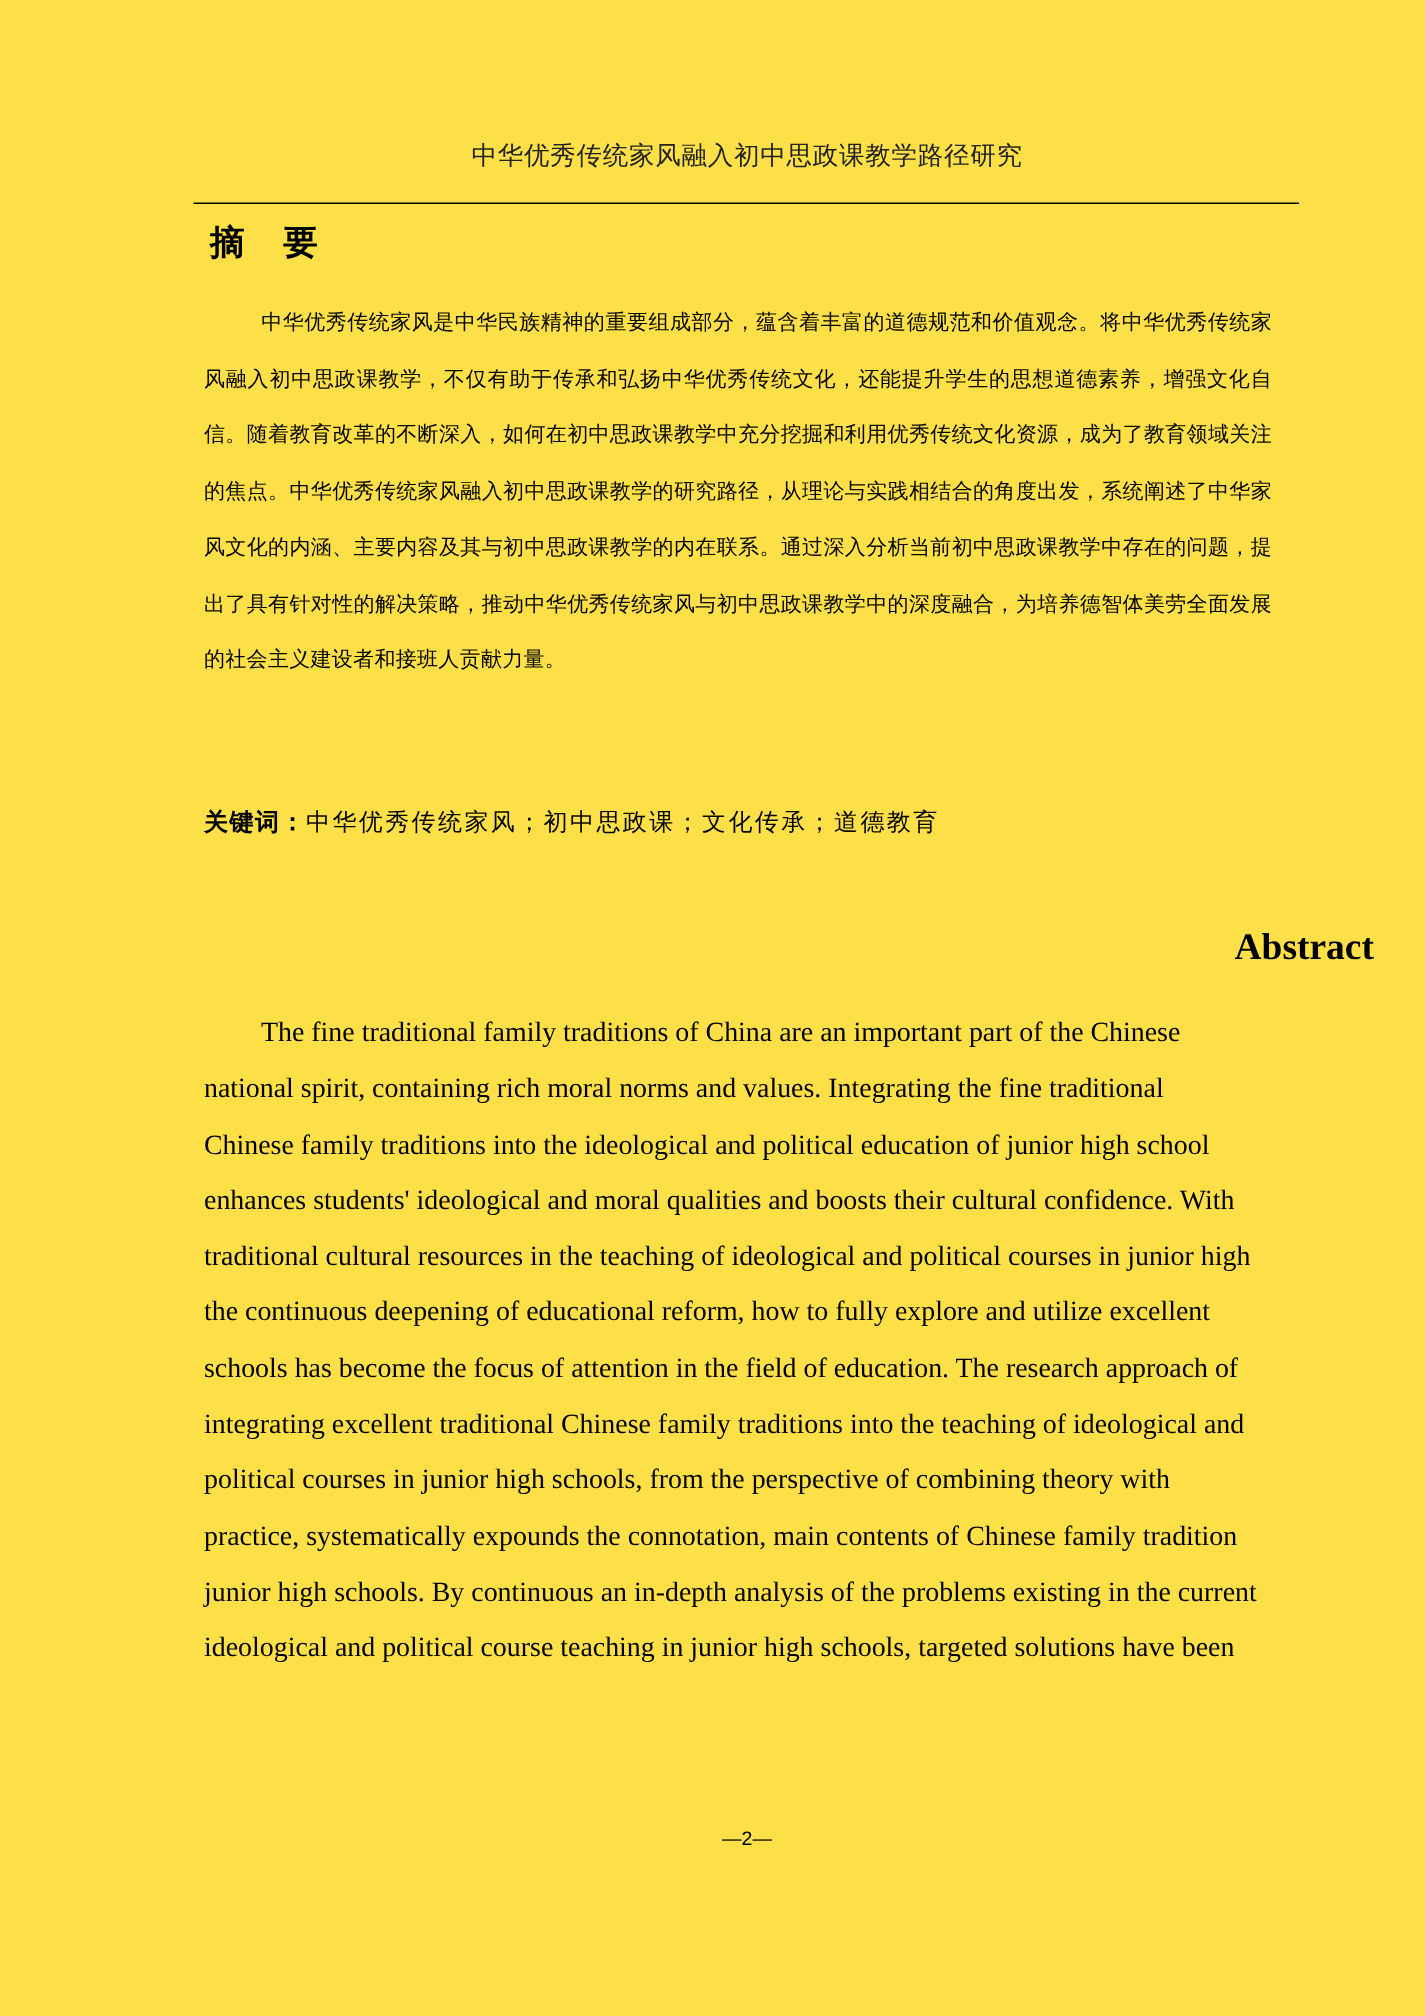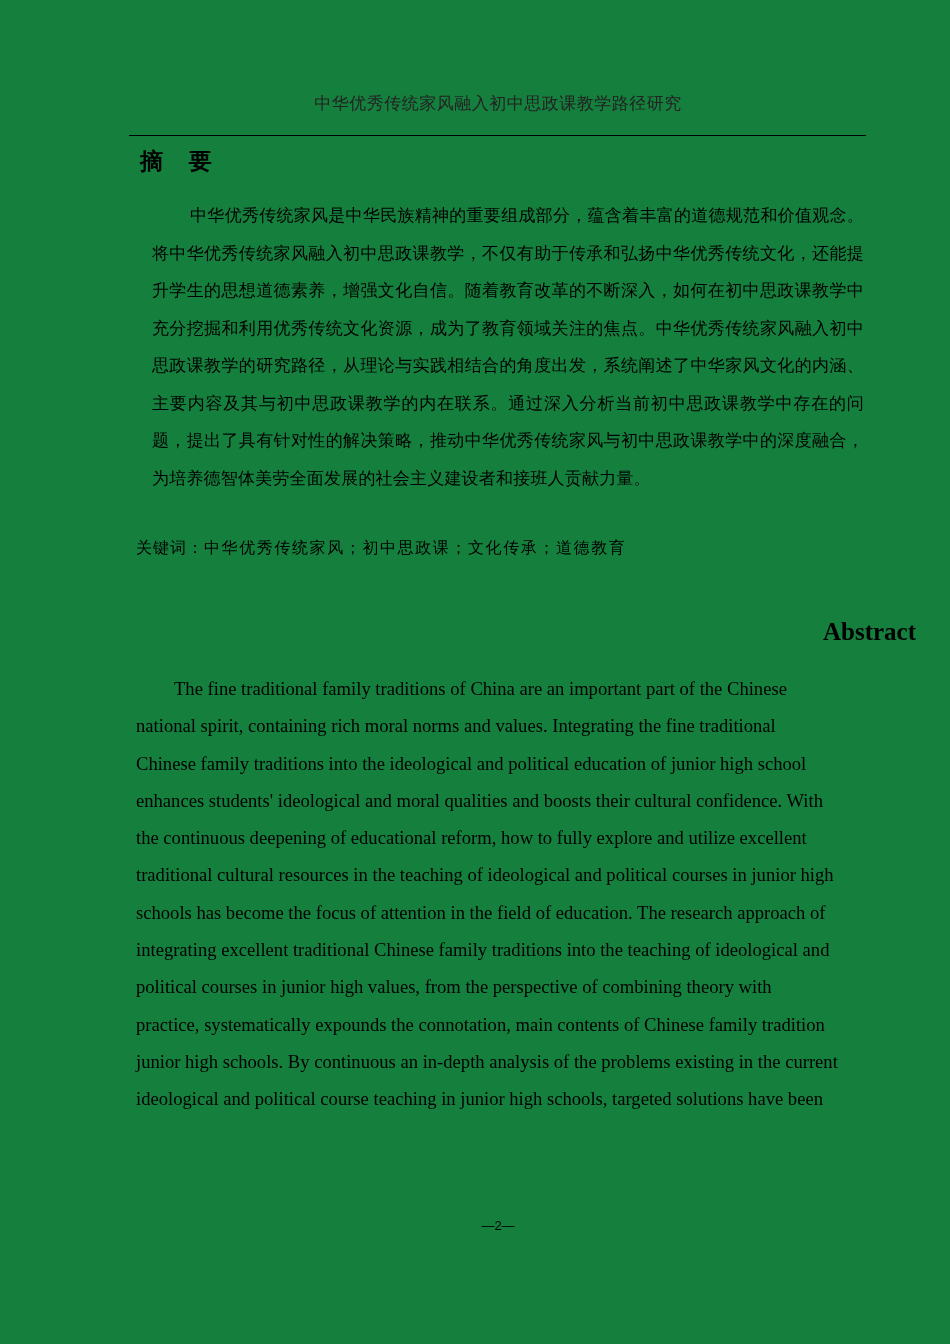--- a/index.html
+++ b/index.html
@@ -1,42 +1,42 @@
 <!DOCTYPE html>
 <html><head>
 <meta charset="utf-8">
 <style>
   html, body { margin: 0; padding: 0; background: #ffffff; }
   body { width: 950px; height: 1344px; position: relative; overflow: hidden; color: #000; }
-  .page { position: absolute; left: 0; top: 0; width: 950px; height: 1344px; background: #15803d; }
+  .page { position: absolute; left: 0; top: 0; width: 950px; height: 1344px; background: #fde047; }
   .running-header {
     position: absolute; left: 130px; width: 736px; top: 92px;
     text-align: center; font-family: "DejaVu Serif", serif; font-size: 17px;
     color: #222; letter-spacing: 0.5px;
   }
   .header-rule {
     position: absolute; left: 129px; width: 737px; top: 135px; height: 0;
     border-top: 1.5px solid #000;
   }
   .cn-title {
     position: absolute; left: 130px; width: 736px; top: 146px;
     text-align: left; font-family: Liberation Serif, serif; font-weight: bold;
     font-size: 23px; letter-spacing: 10px; text-indent: 10px;
   }
   .cn-abstract {
     position: absolute; left: 136px; width: 712px; top: 197px;
-    font-family: "DejaVu Serif", serif; font-size: 17px; line-height: 37.5px;
-    text-align: justify; letter-spacing: 0.2px; margin-left: 16px;
+    font-family: "DejaVu Serif", serif; font-size: 14px; line-height: 37.5px;
+    text-align: justify; letter-spacing: 0.2px;
   }
   .cn-abstract .indent { display: inline-block; width: 38px; }
   .keywords {
     position: absolute; left: 136px; top: 538px; font-size: 16px;
     font-family: "DejaVu Serif", serif; letter-spacing: 1.6px;
   }
-  .keywords .kw-label { font-family: "DejaVu Sans", sans-serif; font-weight: normal; letter-spacing: 1px; }
+  .keywords .kw-label { font-family: "DejaVu Sans", sans-serif; font-weight: bold; letter-spacing: 1px; }
   .en-title {
     position: absolute; left: 130px; width: 786px; top: 618px;
     text-align: right; font-family: "Liberation Serif", serif; font-weight: bold; font-size: 25px;
   }
   .en-abstract {
     position: absolute; left: 136px; width: 730px; top: 670px;
     font-family: "Liberation Serif", serif; font-size: 18.6px; line-height: 37.3px;
   }
   .en-abstract .line { white-space: nowrap; display: block; }
   .en-abstract .line.first { text-indent: 38px; }
@@ -60,24 +60,24 @@
     <span class="kw-label">关键词：</span><span>中华优秀传统家风；初中思政课；文化传承；道德教育</span>
   </div>
 
   <div class="en-title">Abstract</div>
 
   <div class="en-abstract">
     <span class="line first">The fine traditional family traditions of China are an important part of the Chinese</span>
     <span class="line">national spirit, containing rich moral norms and values. Integrating the fine traditional</span>
     <span class="line">Chinese family traditions into the ideological and political education of junior high school</span>
     <span class="line">enhances students' ideological and moral qualities and boosts their cultural confidence. With</span>
+    <span class="line">traditional cultural resources in the teaching of ideological and political courses in junior high</span>
     <span class="line">the continuous deepening of educational reform, how to fully explore and utilize excellent</span>
-    <span class="line">traditional cultural resources in the teaching of ideological and political courses in junior high</span>
     <span class="line">schools has become the focus of attention in the field of education. The research approach of</span>
     <span class="line">integrating excellent traditional Chinese family traditions into the teaching of ideological and</span>
-    <span class="line">political courses in junior high values, from the perspective of combining theory with</span>
+    <span class="line">political courses in junior high schools, from the perspective of combining theory with</span>
     <span class="line">practice, systematically expounds the connotation, main contents of Chinese family tradition</span>
     <span class="line">junior high schools. By continuous an in-depth analysis of the problems existing in the current</span>
     <span class="line">ideological and political course teaching in junior high schools, targeted solutions have been</span>
   </div>
 
   <div class="page-number">—2—</div>
 </div>
 
 </body></html>

